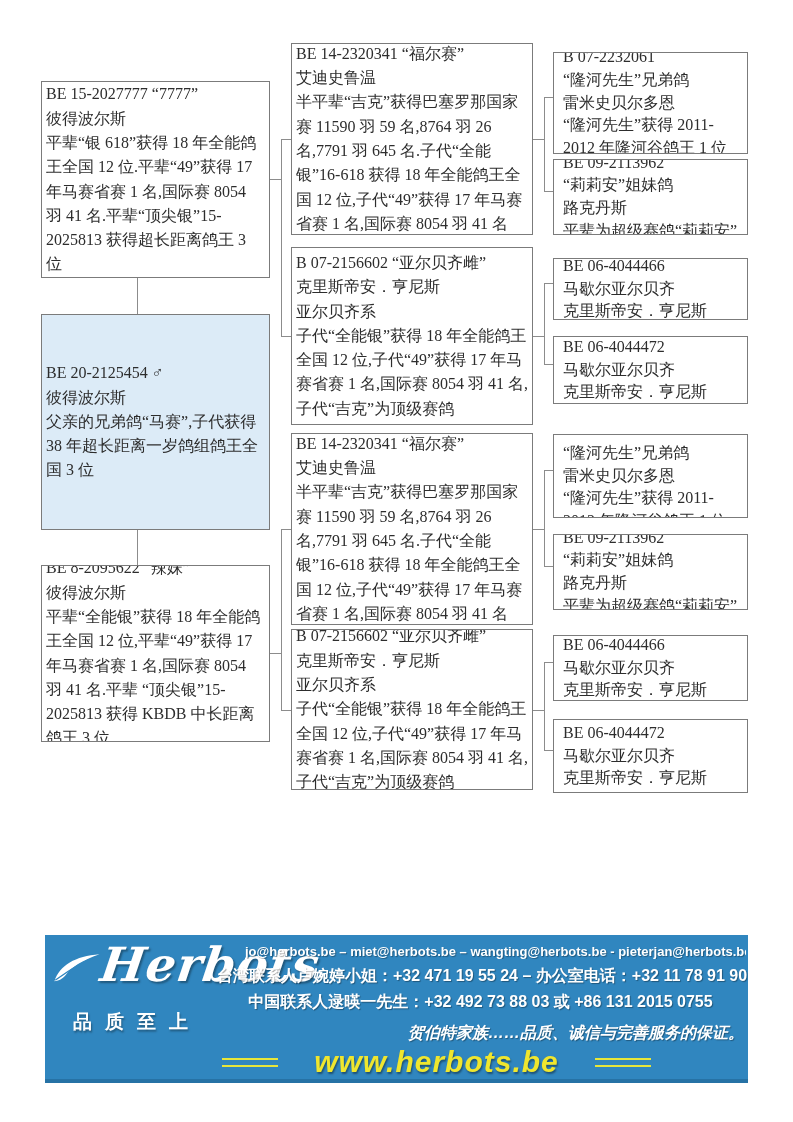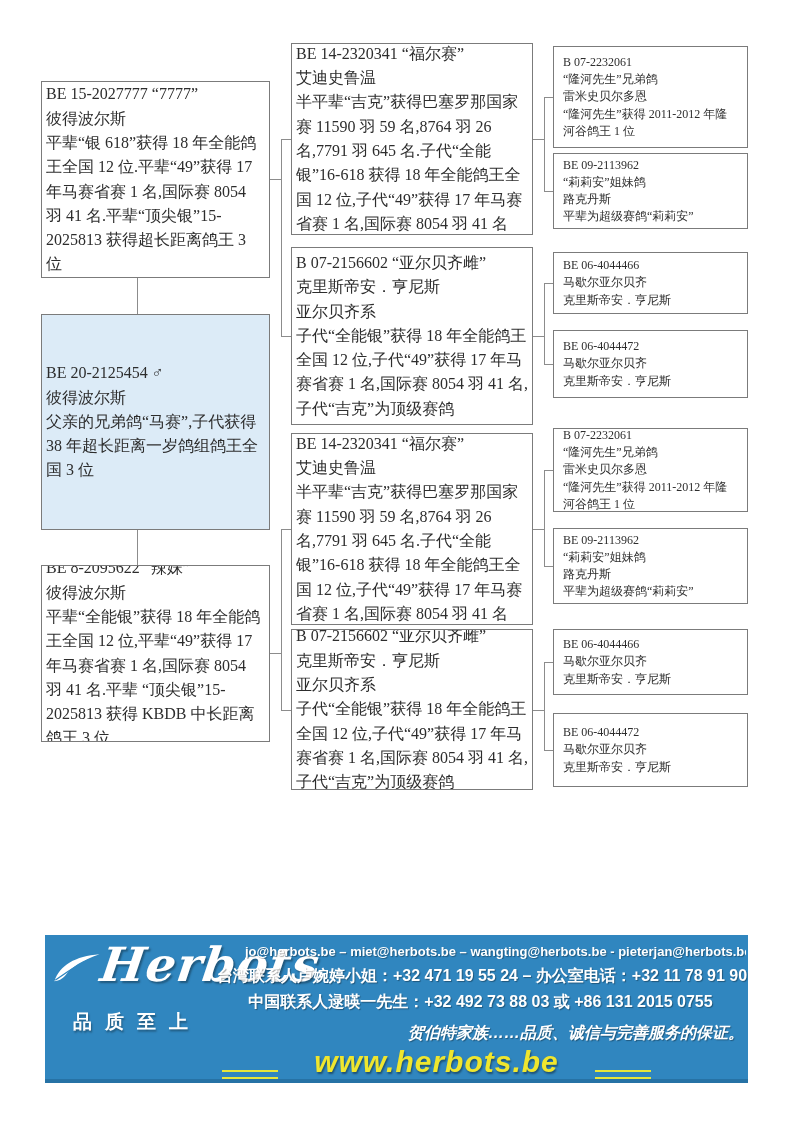--- a/index.html
+++ b/index.html
@@ -8,21 +8,21 @@
     font-family:"Liberation Serif","DejaVu Serif",serif; overflow:hidden;
   }
   
   .pbox {
     position:absolute; box-sizing:border-box; background:#ffffff;
     border:1px solid #7b7b7b; padding:6px 4px;
     display:flex; flex-direction:column; justify-content:center;
     font-size:16px; line-height:1.52; color:#2d2d2d; overflow:hidden;
     text-align:left;
   }
-  .pbox.small { font-size:12px; line-height:1.42; padding:4px 9px; }
+  .pbox.small { font-size:16px; line-height:1.42; padding:4px 9px;margin-top:6px; }
   .pbox.subject { background:#dcebf7; }
   .bl { margin:0; }
   
   .cn { position:absolute; background:#8c8c8c; }
   
   .footer {
     position:absolute; left:45px; top:935px; width:703px; height:148px;
     background:#3086bf; border-bottom:4px solid #2672a5; box-sizing:border-box;
     font-family:"Liberation Sans","DejaVu Sans",sans-serif; overflow:hidden;
   }
@@ -51,21 +51,21 @@
   }
   .f-tw { top:31px; }
   .f-cn { top:57px; }
   .f-slogan {
     position:absolute; left:172px; right:4px; top:88px; color:#ffffff;
     font-weight:bold; font-style:italic; font-size:16px; text-align:right;
     white-space:nowrap; text-shadow:1px 1px 1px rgba(0,0,0,.35);
   }
   .site-row {
     position:absolute; left:140px; right:60px; top:110px; height:34px;
-    display:flex; align-items:flex-end; justify-content:center; gap:36px;
+    display:flex; align-items:center; justify-content:center; gap:36px;
   }
   .rule {
     width:56px; height:9px; box-sizing:border-box;
     border-top:2px solid #e7e63a; border-bottom:2px solid #e7e63a;
   }
   .site {
     color:#efe62e; font-weight:bold; font-style:italic; font-size:30px;
     white-space:nowrap; text-shadow:1px 2px 2px rgba(0,0,0,.4);
     letter-spacing:1px;
   }

